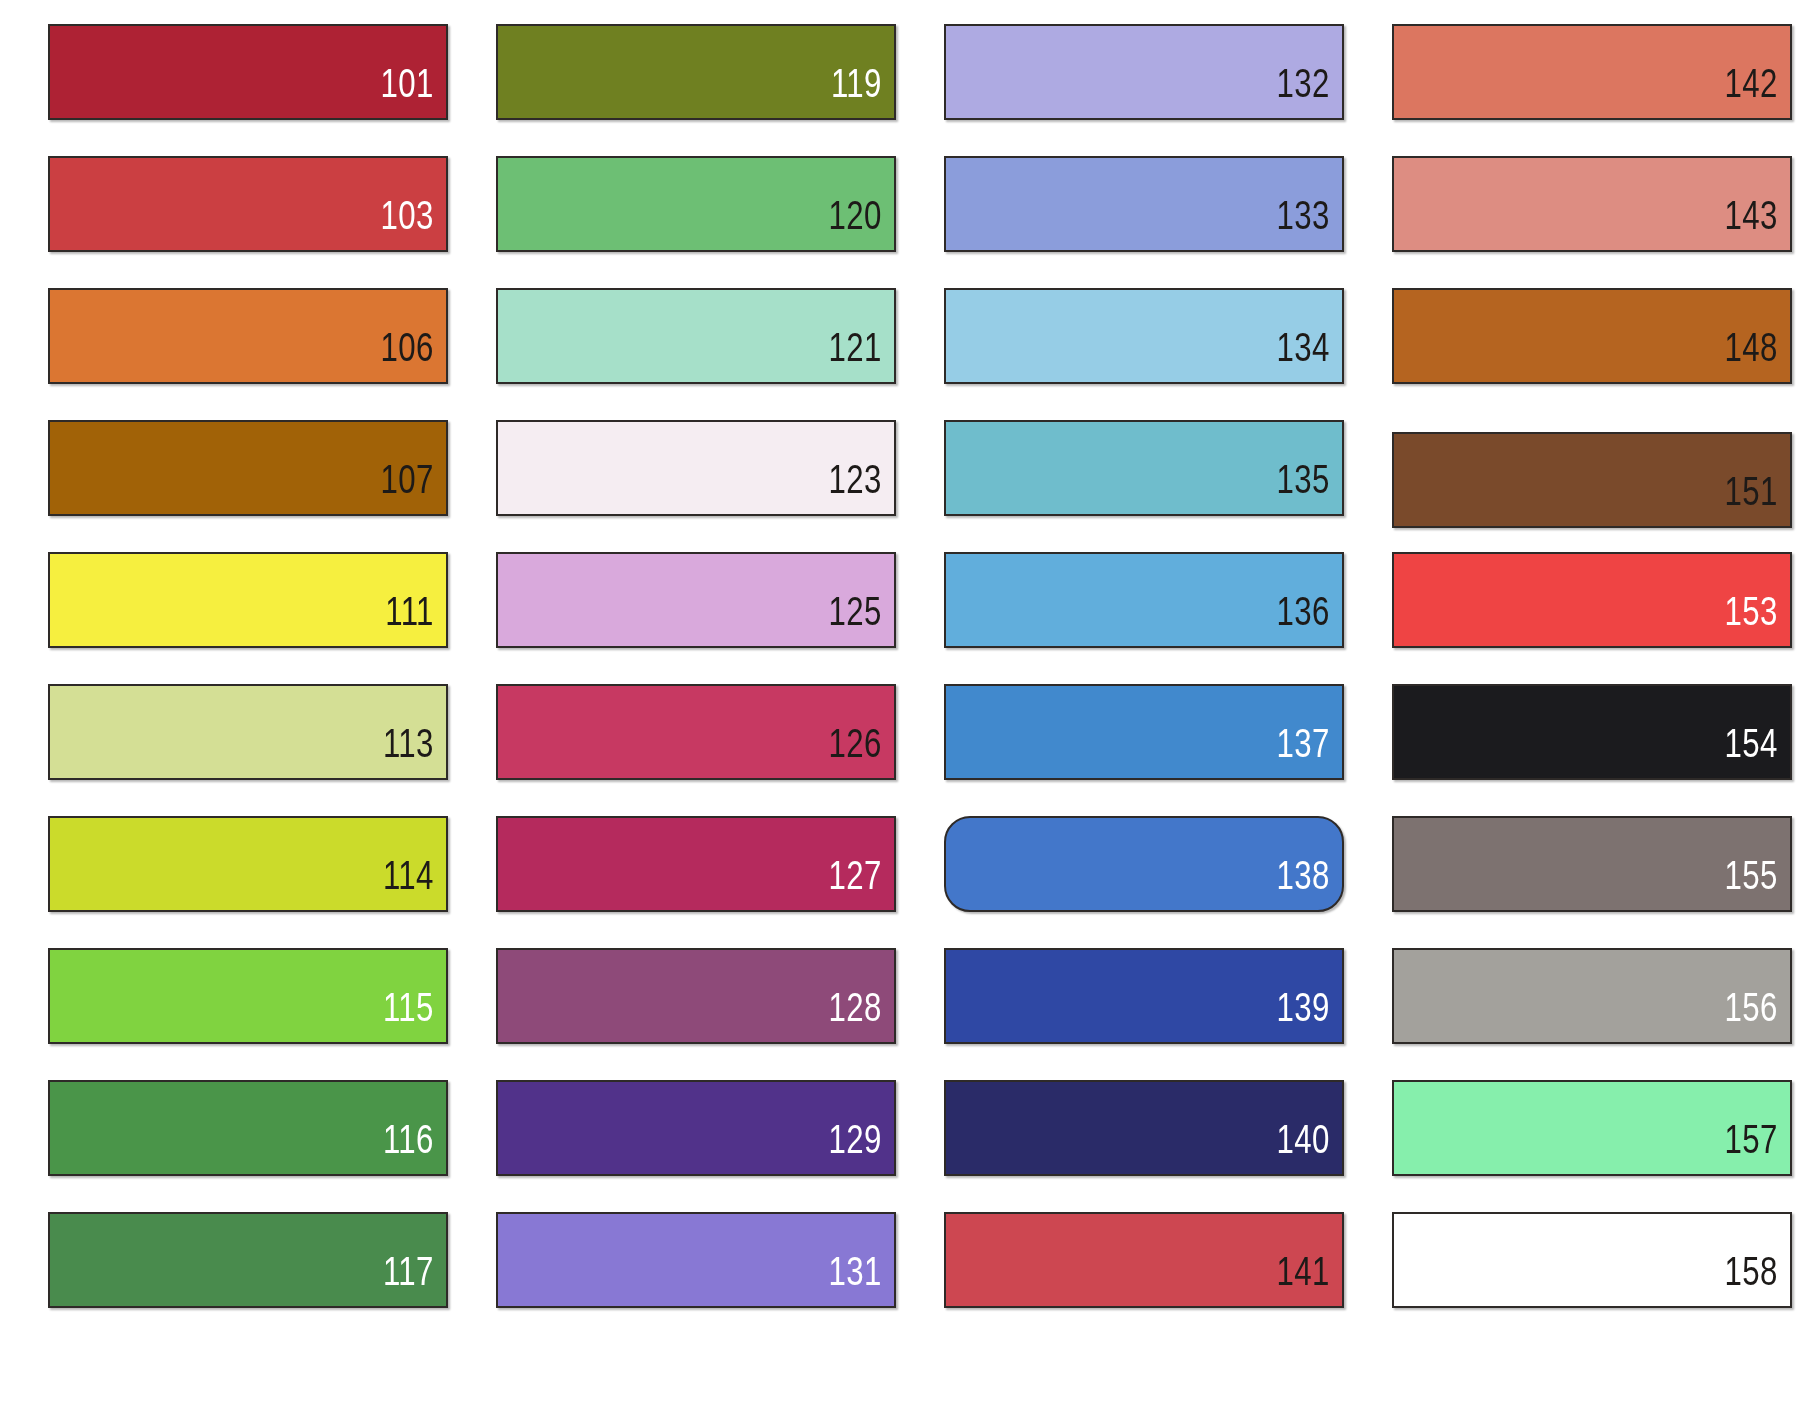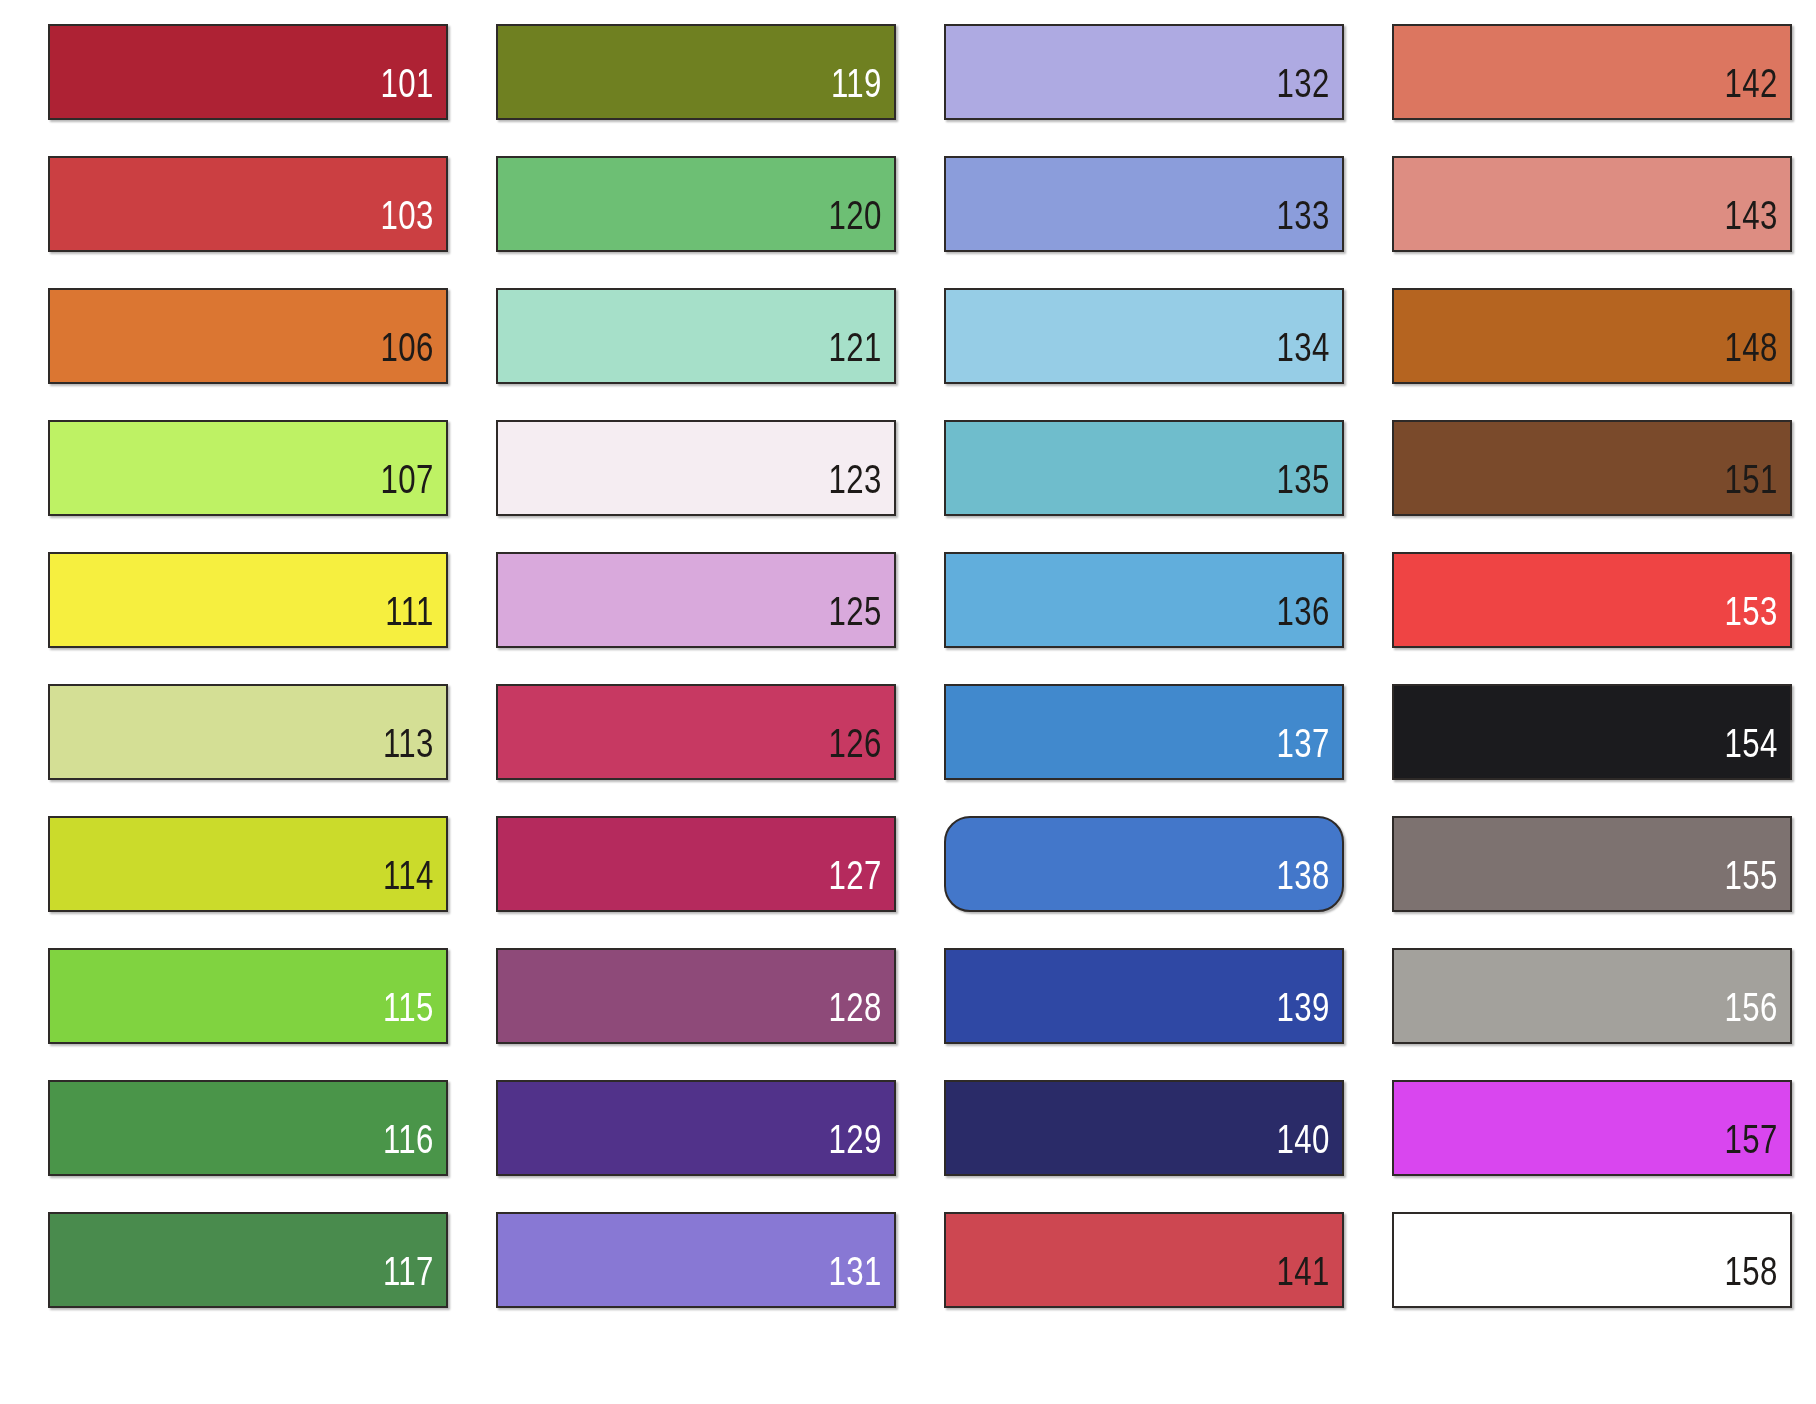--- a/index.html
+++ b/index.html
@@ -92,30 +92,30 @@
       </div>
       <div class="swatch" style="background-color: rgb(166, 224, 201); border-color: rgb(46, 42, 40);">
         <span class="swatch-label dark-text" style="color: rgb(29, 26, 24);">121</span>
       </div>
       <div class="swatch" style="background-color: rgb(150, 205, 230); border-color: rgb(46, 42, 40);">
         <span class="swatch-label dark-text" style="color: rgb(29, 26, 24);">134</span>
       </div>
       <div class="swatch" style="background-color: rgb(181, 100, 32); border-color: rgb(46, 42, 40);">
         <span class="swatch-label dark-text" style="color: rgb(29, 26, 24);">148</span>
       </div>
-      <div class="swatch" style="background-color: #bef264; border-color: rgb(46, 42, 40); text-align: right;">
+      <div class="swatch" style="background-color: #a16207; border-color: rgb(46, 42, 40); text-align: right;">
         <span class="swatch-label dark-text" style="color: rgb(29, 26, 24);">107</span>
       </div>
       <div class="swatch" style="background-color: rgb(245, 237, 242); border-color: rgb(46, 42, 40);">
         <span class="swatch-label dark-text" style="color: rgb(29, 26, 24);">123</span>
       </div>
       <div class="swatch" style="background-color: rgb(111, 189, 204); border-color: rgb(46, 42, 40);">
         <span class="swatch-label dark-text" style="color: rgb(29, 26, 24);">135</span>
       </div>
-      <div class="swatch" style="background-color: rgb(122, 74, 43); border-color: rgb(46, 42, 40);">
+      <div class="swatch" style="background-color: rgb(122, 74, 43); border-color: rgb(46, 42, 40); margin-top: 12px;">
         <span class="swatch-label dark-text" style="color: rgb(29, 26, 24);">151</span>
       </div>
       <div class="swatch" style="background-color: rgb(246, 239, 63); border-color: rgb(46, 42, 40);">
         <span class="swatch-label dark-text" style="color: rgb(29, 26, 24);">111</span>
       </div>
       <div class="swatch" style="background-color: rgb(217, 169, 220); border-color: rgb(46, 42, 40);">
         <span class="swatch-label dark-text" style="color: rgb(29, 26, 24);">125</span>
       </div>
       <div class="swatch" style="background-color: rgb(97, 174, 220); border-color: rgb(46, 42, 40);">
         <span class="swatch-label dark-text" style="color: rgb(29, 26, 24);">136</span>
@@ -161,21 +161,21 @@
       </div>
       <div class="swatch" style="background-color: rgb(74, 149, 73); border-color: rgb(46, 42, 40);">
         <span class="swatch-label light-text" style="color: rgb(255, 255, 255);">116</span>
       </div>
       <div class="swatch" style="background-color: rgb(81, 50, 138); border-color: rgb(46, 42, 40);">
         <span class="swatch-label light-text" style="color: rgb(255, 255, 255);">129</span>
       </div>
       <div class="swatch" style="background-color: rgb(42, 43, 104); border-color: rgb(46, 42, 40);">
         <span class="swatch-label light-text" style="color: rgb(255, 255, 255);">140</span>
       </div>
-      <div class="swatch" style="background-color: #d946ef; border-color: rgb(46, 42, 40); text-align: right;">
+      <div class="swatch" style="background-color: #86efac; border-color: rgb(46, 42, 40); text-align: right;">
         <span class="swatch-label dark-text" style="color: rgb(29, 26, 24);">157</span>
       </div>
       <div class="swatch" style="background-color: rgb(73, 139, 77); border-color: rgb(46, 42, 40);">
         <span class="swatch-label light-text" style="color: rgb(255, 255, 255);">117</span>
       </div>
       <div class="swatch" style="background-color: rgb(136, 120, 212); border-color: rgb(46, 42, 40);">
         <span class="swatch-label light-text" style="color: rgb(255, 255, 255);">131</span>
       </div>
       <div class="swatch" style="background-color: rgb(205, 71, 81); border-color: rgb(46, 42, 40);">
         <span class="swatch-label dark-text" style="color: rgb(29, 26, 24);">141</span>

